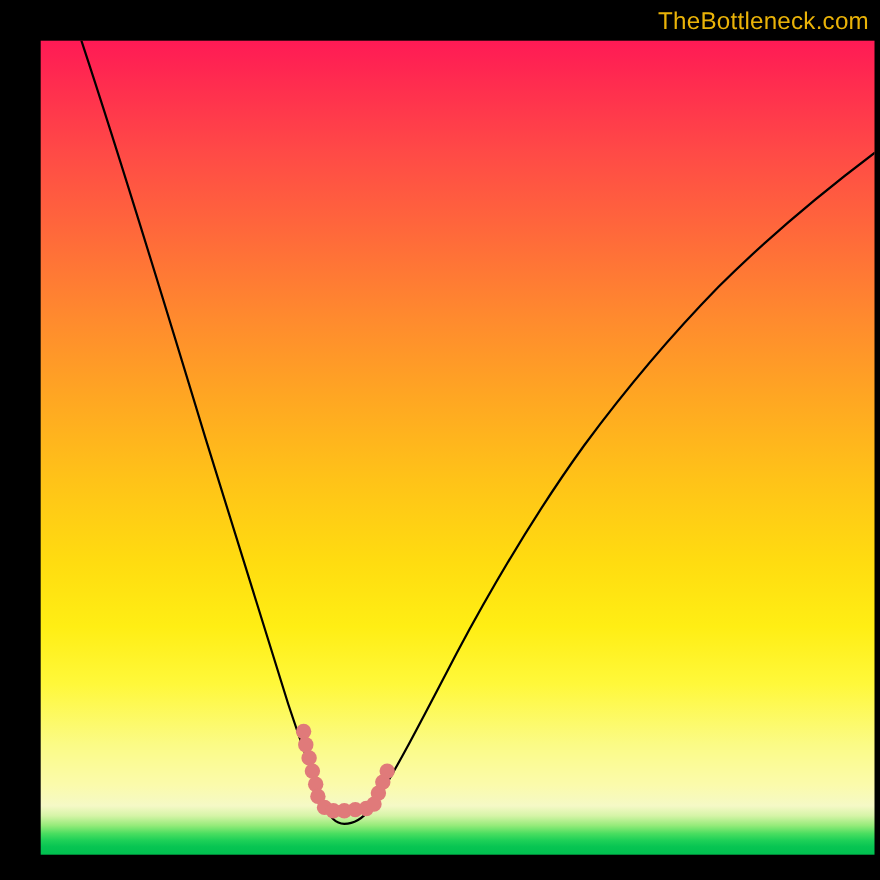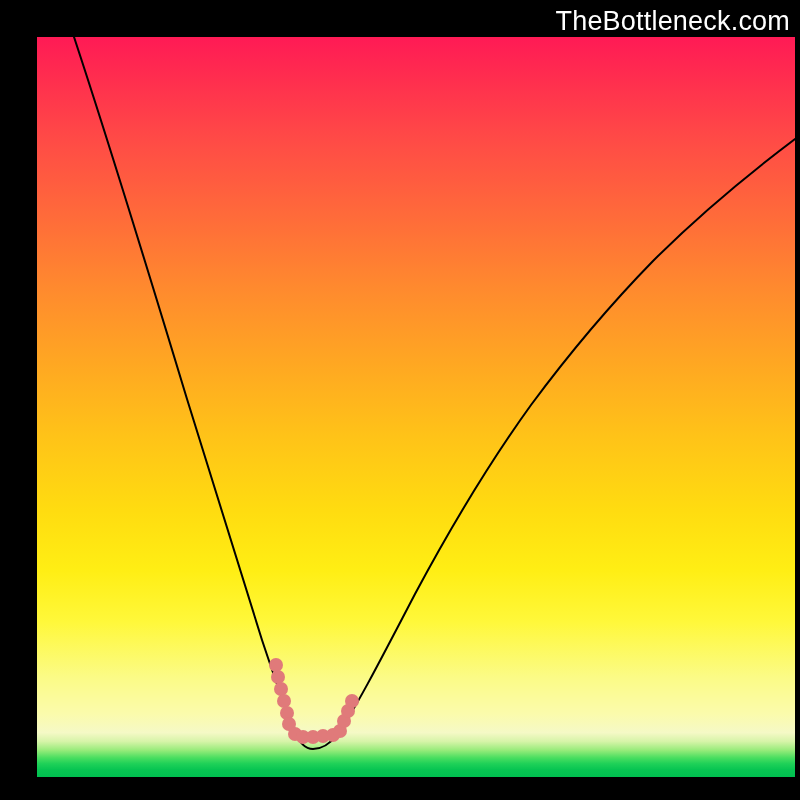--- a/index.html
+++ b/index.html
@@ -44,22 +44,22 @@
       #4ade60 97.4%,
       #1fd158 98.2%,
       #08c552 99%,
       #00c050 100%
     );
   }
   .watermark {
     position: absolute;
     top: 6px;
     right: 10px;
-    color: #ffffff;
-    font-size: 27px;
+    color: #eab308;
+    font-size: 22px;
     letter-spacing: 0.2px;
     font-weight: 400;
     user-select: none;
   }
   svg.curves {
     position: absolute;
     left: 0;
     top: 0;
     width: 758px;
     height: 740px;

